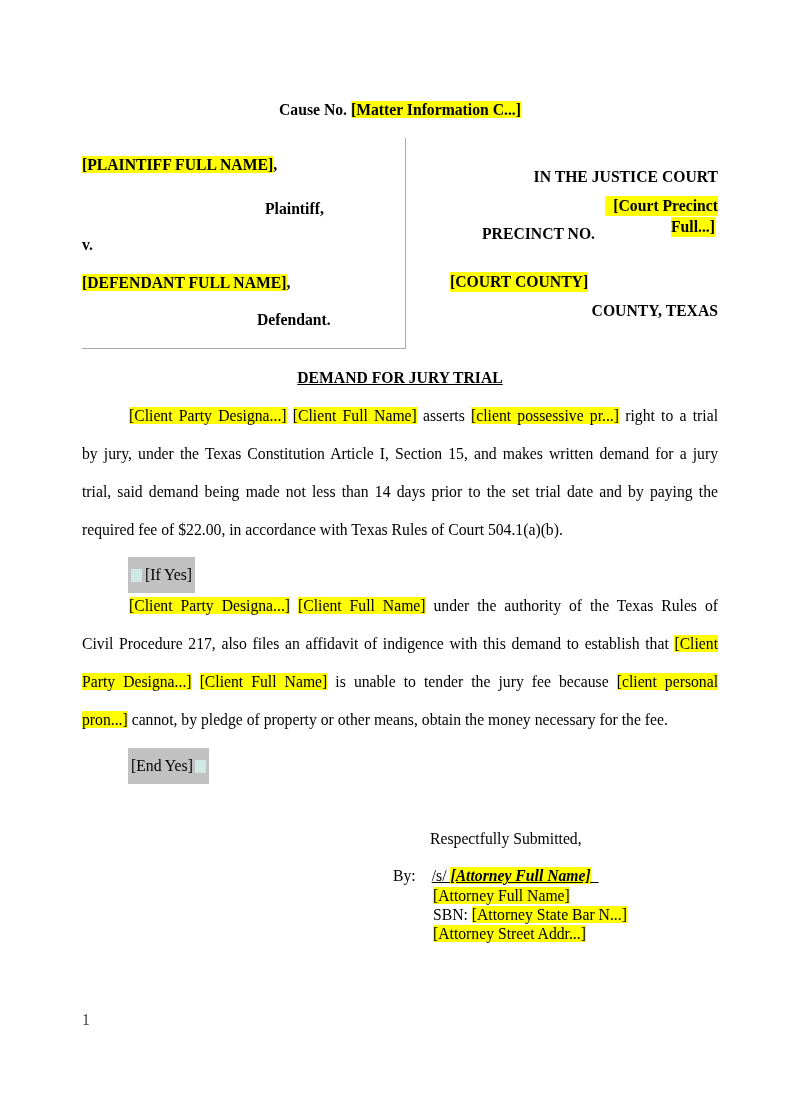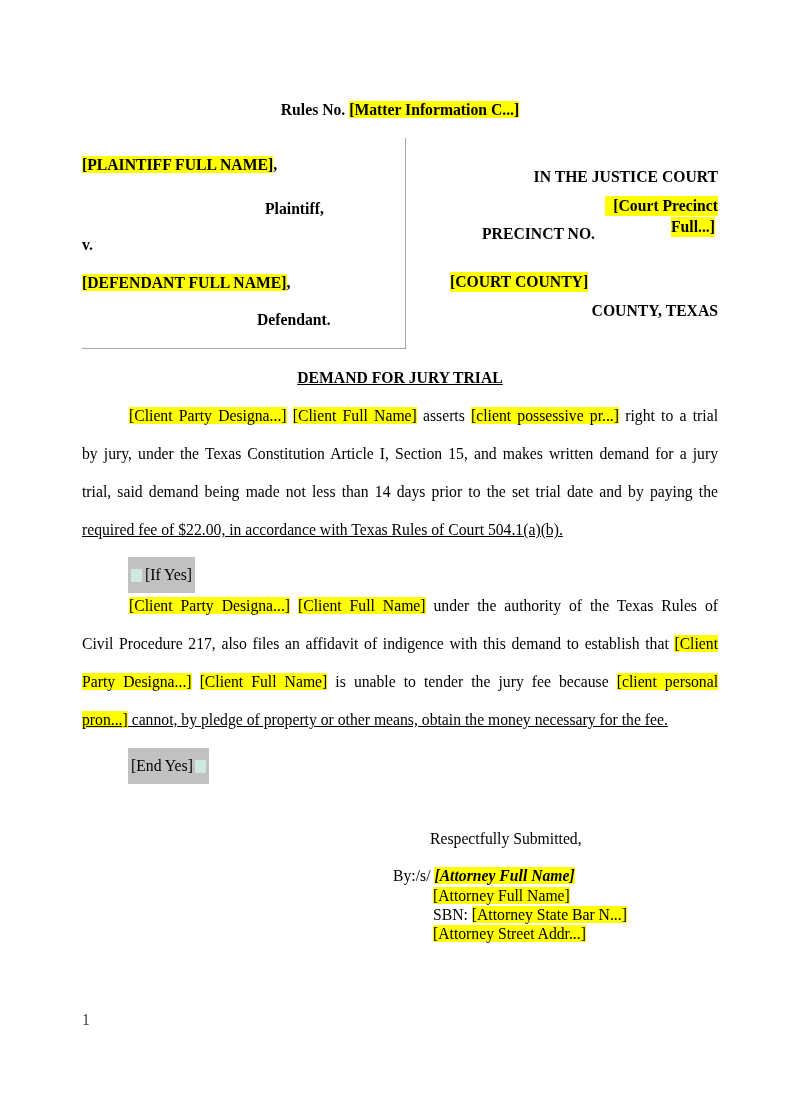--- a/index.html
+++ b/index.html
@@ -21,50 +21,50 @@
     border-bottom:1px solid var(--border,#a8a8a8);
   }
   .caption span.cap{position:absolute;font-weight:bold;white-space:nowrap;}
 
   .doc-title{position:absolute;top:368px;left:82px;width:636px;text-align:center;font-weight:bold;text-decoration:underline;}
 
   .para{position:absolute;left:82px;width:636px;}
   .para-1{top:406px;}
   .para-2{top:596px;}
   .bodyline{height:38px;line-height:20px;text-align:justify;text-align-last:justify;box-sizing:border-box;}
-  .bodyline.lastline{text-align:left;text-align-last:left;text-decoration:underline;}
+  .bodyline.lastline{text-align:left;text-align-last:left;}
   .bodyline.firstline{padding-left:47px;}
 
   .cond{
     position:absolute;background:var(--shade,#c1c1c1);
     padding:9px 3px;line-height:18px;white-space:nowrap;
   }
   .cond-if{top:557px;left:128px;}
   .cond-end{top:748px;left:128px;}
   .marker{
     display:inline-block;width:11px;height:13px;background:var(--marker,#cfe8e2);
     vertical-align:-2px;
   }
   .marker.pre{margin-right:3px;}
   .marker.post{margin-left:2px;}
 
   .closing{position:absolute;top:829px;left:430px;}
   .by-row{position:absolute;top:866px;left:393px;white-space:nowrap;}
-  .sig-underline{}
+  .sig-underline{margin-left:16px;text-decoration:underline;}
   .sig-lines{position:absolute;top:886px;left:433px;}
   .sig-lines .sigline{line-height:19.2px;white-space:nowrap;}
 
   .footer-pagenum{position:absolute;top:1010px;left:82px;color:var(--footer,#3f3f3f);}
 </style>
 </head>
 <body>
 
 <div class="page" style="--hl: #ffff00; --shade: #c1c1c1; --marker: #cfe8e2; --border: #a8a8a8; --footer: #3f3f3f;">
 
-  <div class="cause-line"><span>Rules No. </span><span class="hl">[Matter Information C...]</span></div>
+  <div class="cause-line"><span>Cause No. </span><span class="hl">[Matter Information C...]</span></div>
 
   <div class="caption">
     <div class="caption-left-cell"></div>
 
     <span class="cap" style="left:0;top:17px;"><span class="hl">[PLAINTIFF FULL NAME]</span><span>,</span></span>
     <span class="cap" style="left:183px;top:61px;">Plaintiff,</span>
     <span class="cap" style="left:0;top:97px;">v.</span>
     <span class="cap" style="left:0;top:135px;"><span class="hl">[DEFENDANT FULL NAME]</span><span>,</span></span>
     <span class="cap" style="left:175px;top:172px;">Defendant.</span>
 

